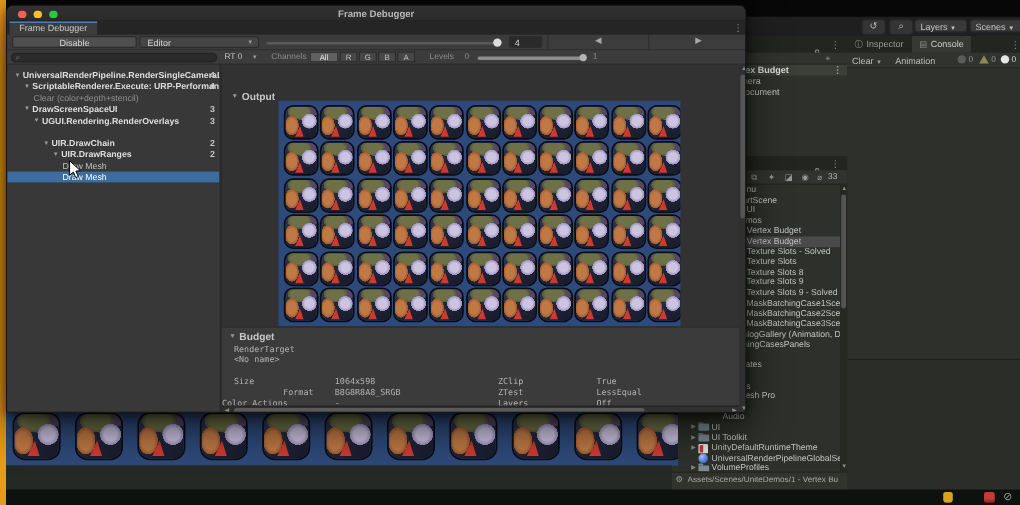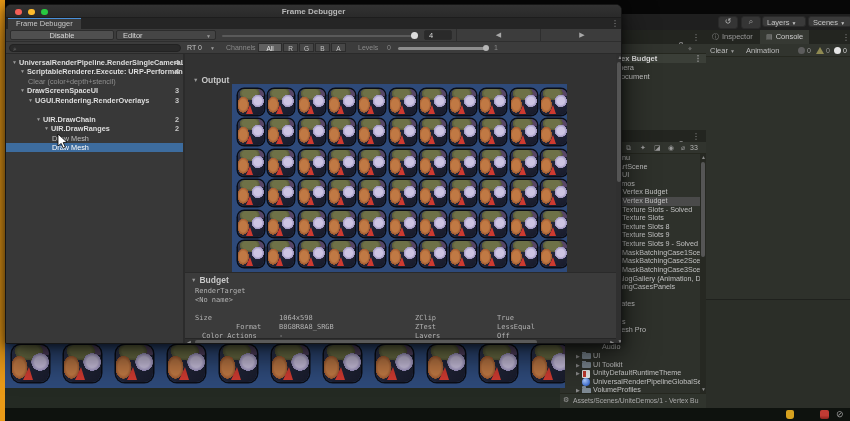--- a/index.html
+++ b/index.html
@@ -450,21 +450,21 @@
         <span class="det" style="left:10px;top:23px;">&lt;No name&gt;</span>
         <div id="details-rows">
             <span class="det" style="left: 10px; top: 41px;">Size</span>
             <span class="det" style="left: 94px; top: 41px;">1064x598</span>
             <span class="det" style="left: 230px; top: 41px;">ZClip</span>
             <span class="det" style="left: 312px; top: 41px;">True</span>
             <span class="det" style="left: 24px; top: 50px; margin-left: 27px;">Format</span>
             <span class="det" style="left: 94px; top: 50px;">B8G8R8A8_SRGB</span>
             <span class="det" style="left: 230px; top: 50px;">ZTest</span>
             <span class="det" style="left: 312px; top: 50px;">LessEqual</span>
-            <span class="det" style="left: 17px; top: 59px;">Color Actions</span>
+            <span class="det" style="left: 0; top: 59px;">Color Actions</span>
             <span class="det" style="left: 94px; top: 59px;">-</span>
             <span class="det" style="left: 230px; top: 59px;">Layers</span>
             <span class="det" style="left: 312px; top: 59px;">Off</span>
           </div>
       </div>
 
       <div class="abs" id="fd-hscroll">
         <span class="sc-arrow" style="left:2px;top:1px;">◀</span>
         <div class="thumb" style="left:10px;top:1px;width:342px;height:4px;background:#5a5a5a;"></div>
         <span class="sc-arrow" style="right:2px;top:1px;">▶</span>

